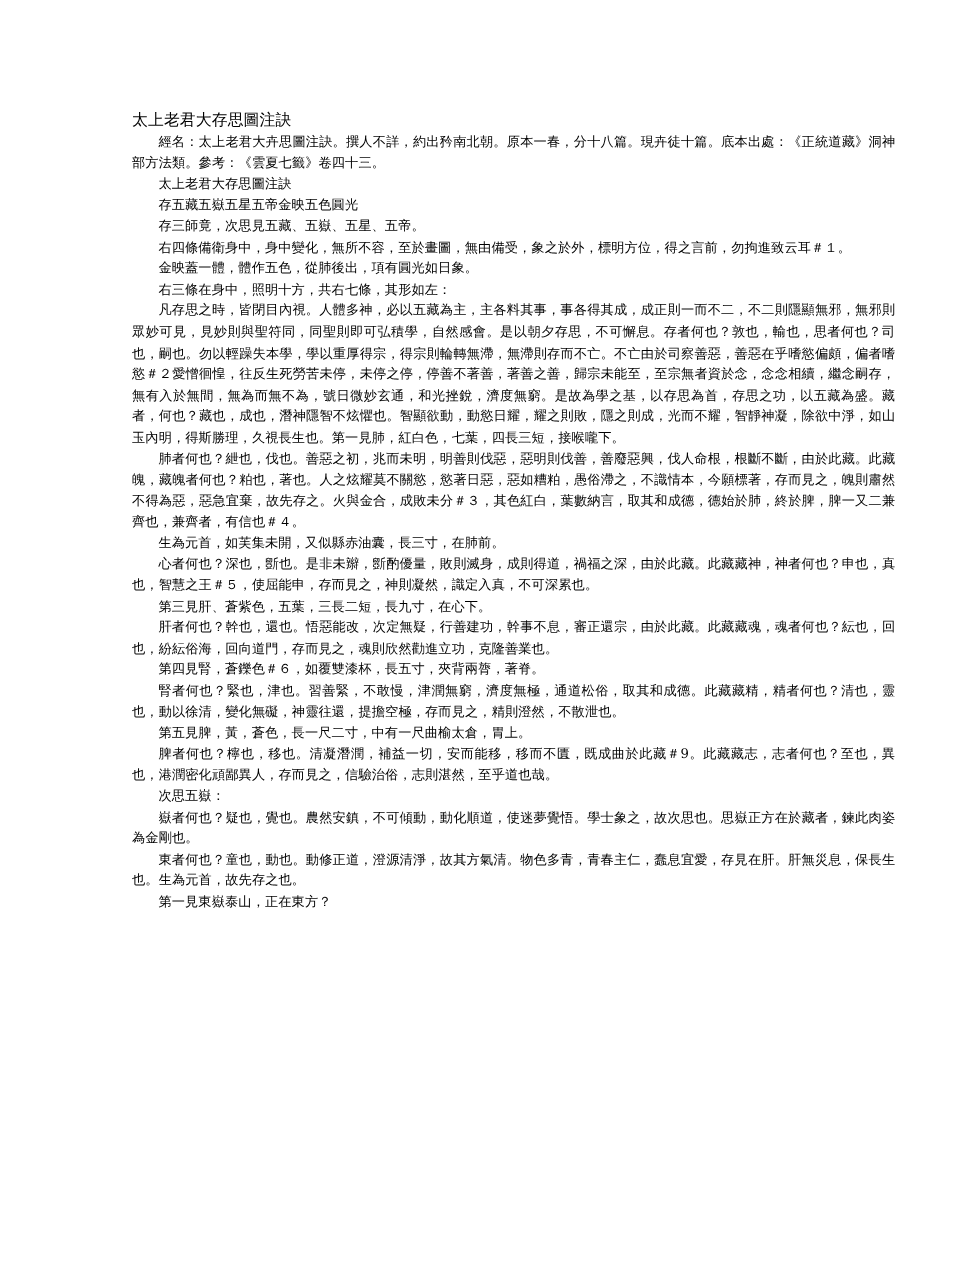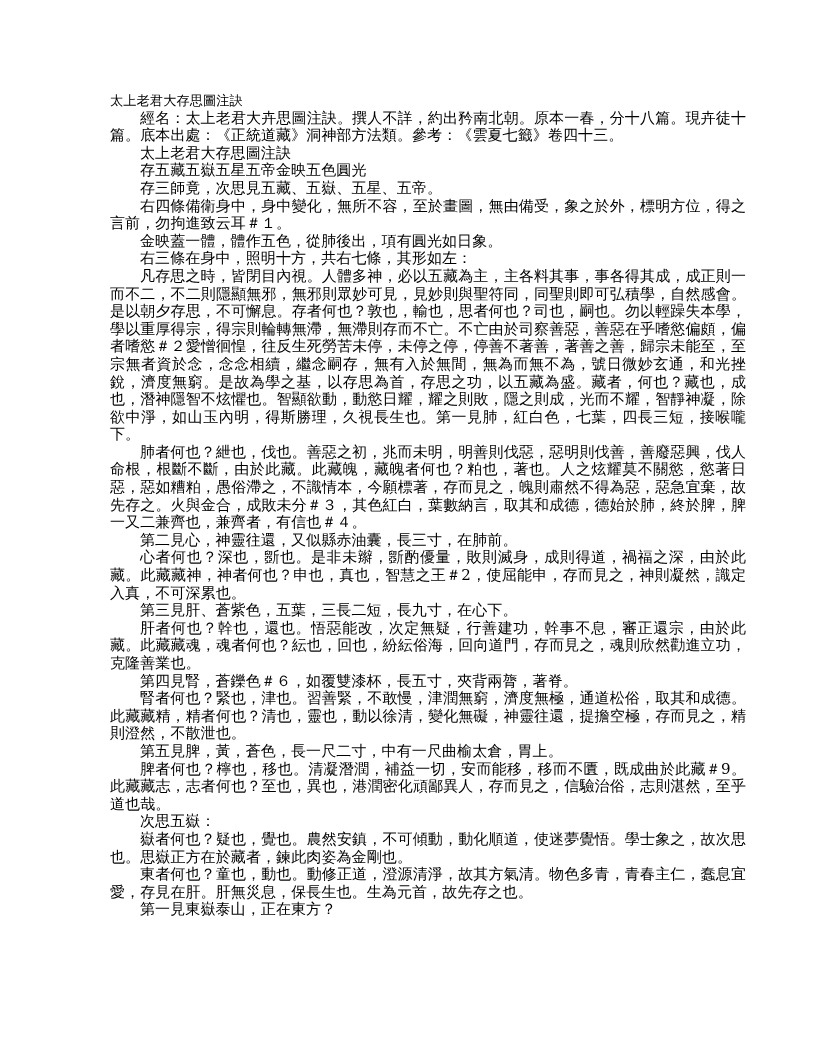--- a/index.html
+++ b/index.html
@@ -23,21 +23,21 @@
   }
   .doc-title {
     font-size: 13.2px;
     line-height: 17.6px;
     margin: 0 0 0 0;
     text-align: left;
     letter-spacing: 0.1px;
   }
   p.para {
     margin: 0;
-    font-size: 15px;
+    font-size: 11px;
     line-height: 17.6px;
     text-align: justify;
     text-justify: inter-character;
     text-indent: 2em;
     letter-spacing: 0.1px;
     word-break: break-all;
   }
   p.para.flush {
     text-align: left;
   }
@@ -50,22 +50,22 @@
       <p class="doc-title">太上老君大存思圖注訣</p>
       <p class="para">經名：太上老君大卉思圖注訣。撰人不詳，約出矜南北朝。原本一春，分十八篇。現卉徒十篇。底本出處：《正統道藏》洞神部方法類。參考：《雲夏七籤》卷四十三。</p>
       <p class="para flush">太上老君大存思圖注訣</p>
       <p class="para flush">存五藏五嶽五星五帝金映五色圓光</p>
       <p class="para flush">存三師竟，次思見五藏、五嶽、五星、五帝。</p>
       <p class="para">右四條備衛身中，身中變化，無所不容，至於畫圖，無由備受，象之於外，標明方位，得之言前，勿拘進致云耳＃１。</p>
       <p class="para flush">金映蓋一體，體作五色，從肺後出，項有圓光如日象。</p>
       <p class="para flush">右三條在身中，照明十方，共右七條，其形如左：</p>
       <p class="para">凡存思之時，皆閉目內視。人體多神，必以五藏為主，主各料其事，事各得其成，成正則一而不二，不二則隱顯無邪，無邪則眾妙可見，見妙則與聖符同，同聖則即可弘積學，自然感會。是以朝夕存思，不可懈息。存者何也？敦也，輸也，思者何也？司也，嗣也。勿以輕躁失本學，學以重厚得宗，得宗則輪轉無滯，無滯則存而不亡。不亡由於司察善惡，善惡在乎嗜慾偏頗，偏者嗜慾＃２愛憎徊惶，往反生死勞苦未停，未停之停，停善不著善，著善之善，歸宗未能至，至宗無者資於念，念念相續，繼念嗣存，無有入於無間，無為而無不為，號日微妙玄通，和光挫銳，濟度無窮。是故為學之基，以存思為首，存思之功，以五藏為盛。藏者，何也？藏也，成也，潛神隱智不炫懼也。智顯欲動，動慾日耀，耀之則敗，隱之則成，光而不耀，智靜神凝，除欲中淨，如山玉內明，得斯勝理，久視長生也。第一見肺，紅白色，七葉，四長三短，接喉嚨下。</p>
       <p class="para">肺者何也？紲也，伐也。善惡之初，兆而未明，明善則伐惡，惡明則伐善，善廢惡興，伐人命根，根斷不斷，由於此藏。此藏魄，藏魄者何也？粕也，著也。人之炫耀莫不關慾，慾著日惡，惡如糟粕，愚俗滯之，不識情本，今願標著，存而見之，魄則肅然不得為惡，惡急宜棄，故先存之。火與金合，成敗未分＃３，其色紅白，葉數納言，取其和成德，德始於肺，終於脾，脾一又二兼齊也，兼齊者，有信也＃４。</p>
-      <p class="para flush">第二見心，神靈往還，又似縣赤油囊，長三寸，在肺前。</p>
-      <p class="para">心者何也？深也，斵也。是非未辮，斵酌優量，敗則滅身，成則得道，禍福之深，由於此藏。此藏藏神，神者何也？申也，真也，智慧之王＃2，使屈能申，存而見之，神則凝然，識定入真，不可深累也。</p>
+      <p class="para flush">生為元首，如芙集未開，又似縣赤油囊，長三寸，在肺前。</p>
+      <p class="para">心者何也？深也，斵也。是非未辮，斵酌優量，敗則滅身，成則得道，禍福之深，由於此藏。此藏藏神，神者何也？申也，真也，智慧之王＃５，使屈能申，存而見之，神則凝然，識定入真，不可深累也。</p>
       <p class="para flush">第三見肝、蒼紫色，五葉，三長二短，長九寸，在心下。</p>
       <p class="para">肝者何也？幹也，還也。悟惡能改，次定無疑，行善建功，幹事不息，審正還宗，由於此藏。此藏藏魂，魂者何也？紜也，回也，紛紜俗海，回向道門，存而見之，魂則欣然勸進立功，克隆善業也。</p>
       <p class="para flush">第四見腎，蒼鑠色＃６，如覆雙漆杯，長五寸，夾背兩膂，著脊。</p>
       <p class="para">腎者何也？緊也，津也。習善緊，不敢慢，津潤無窮，濟度無極，通道松俗，取其和成德。此藏藏精，精者何也？清也，靈也，動以徐清，變化無礙，神靈往還，提擔空極，存而見之，精則澄然，不散泄也。</p>
       <p class="para flush">第五見脾，黃，蒼色，長一尺二寸，中有一尺曲榆太倉，胃上。</p>
       <p class="para">脾者何也？檸也，移也。清凝潛潤，補益一切，安而能移，移而不匱，既成曲於此藏＃9。此藏藏志，志者何也？至也，異也，港潤密化頑鄙異人，存而見之，信驗治俗，志則湛然，至乎道也哉。</p>
       <p class="para flush">次思五嶽：</p>
       <p class="para">嶽者何也？疑也，覺也。農然安鎮，不可傾動，動化順道，使迷夢覺悟。學士象之，故次思也。思嶽正方在於藏者，鍊此肉姿為金剛也。</p>
       <p class="para">東者何也？童也，動也。動修正道，澄源清淨，故其方氣清。物色多青，青春主仁，蠢息宜愛，存見在肝。肝無災息，保長生也。生為元首，故先存之也。</p>
       <p class="para flush">第一見東嶽泰山，正在東方？</p>

